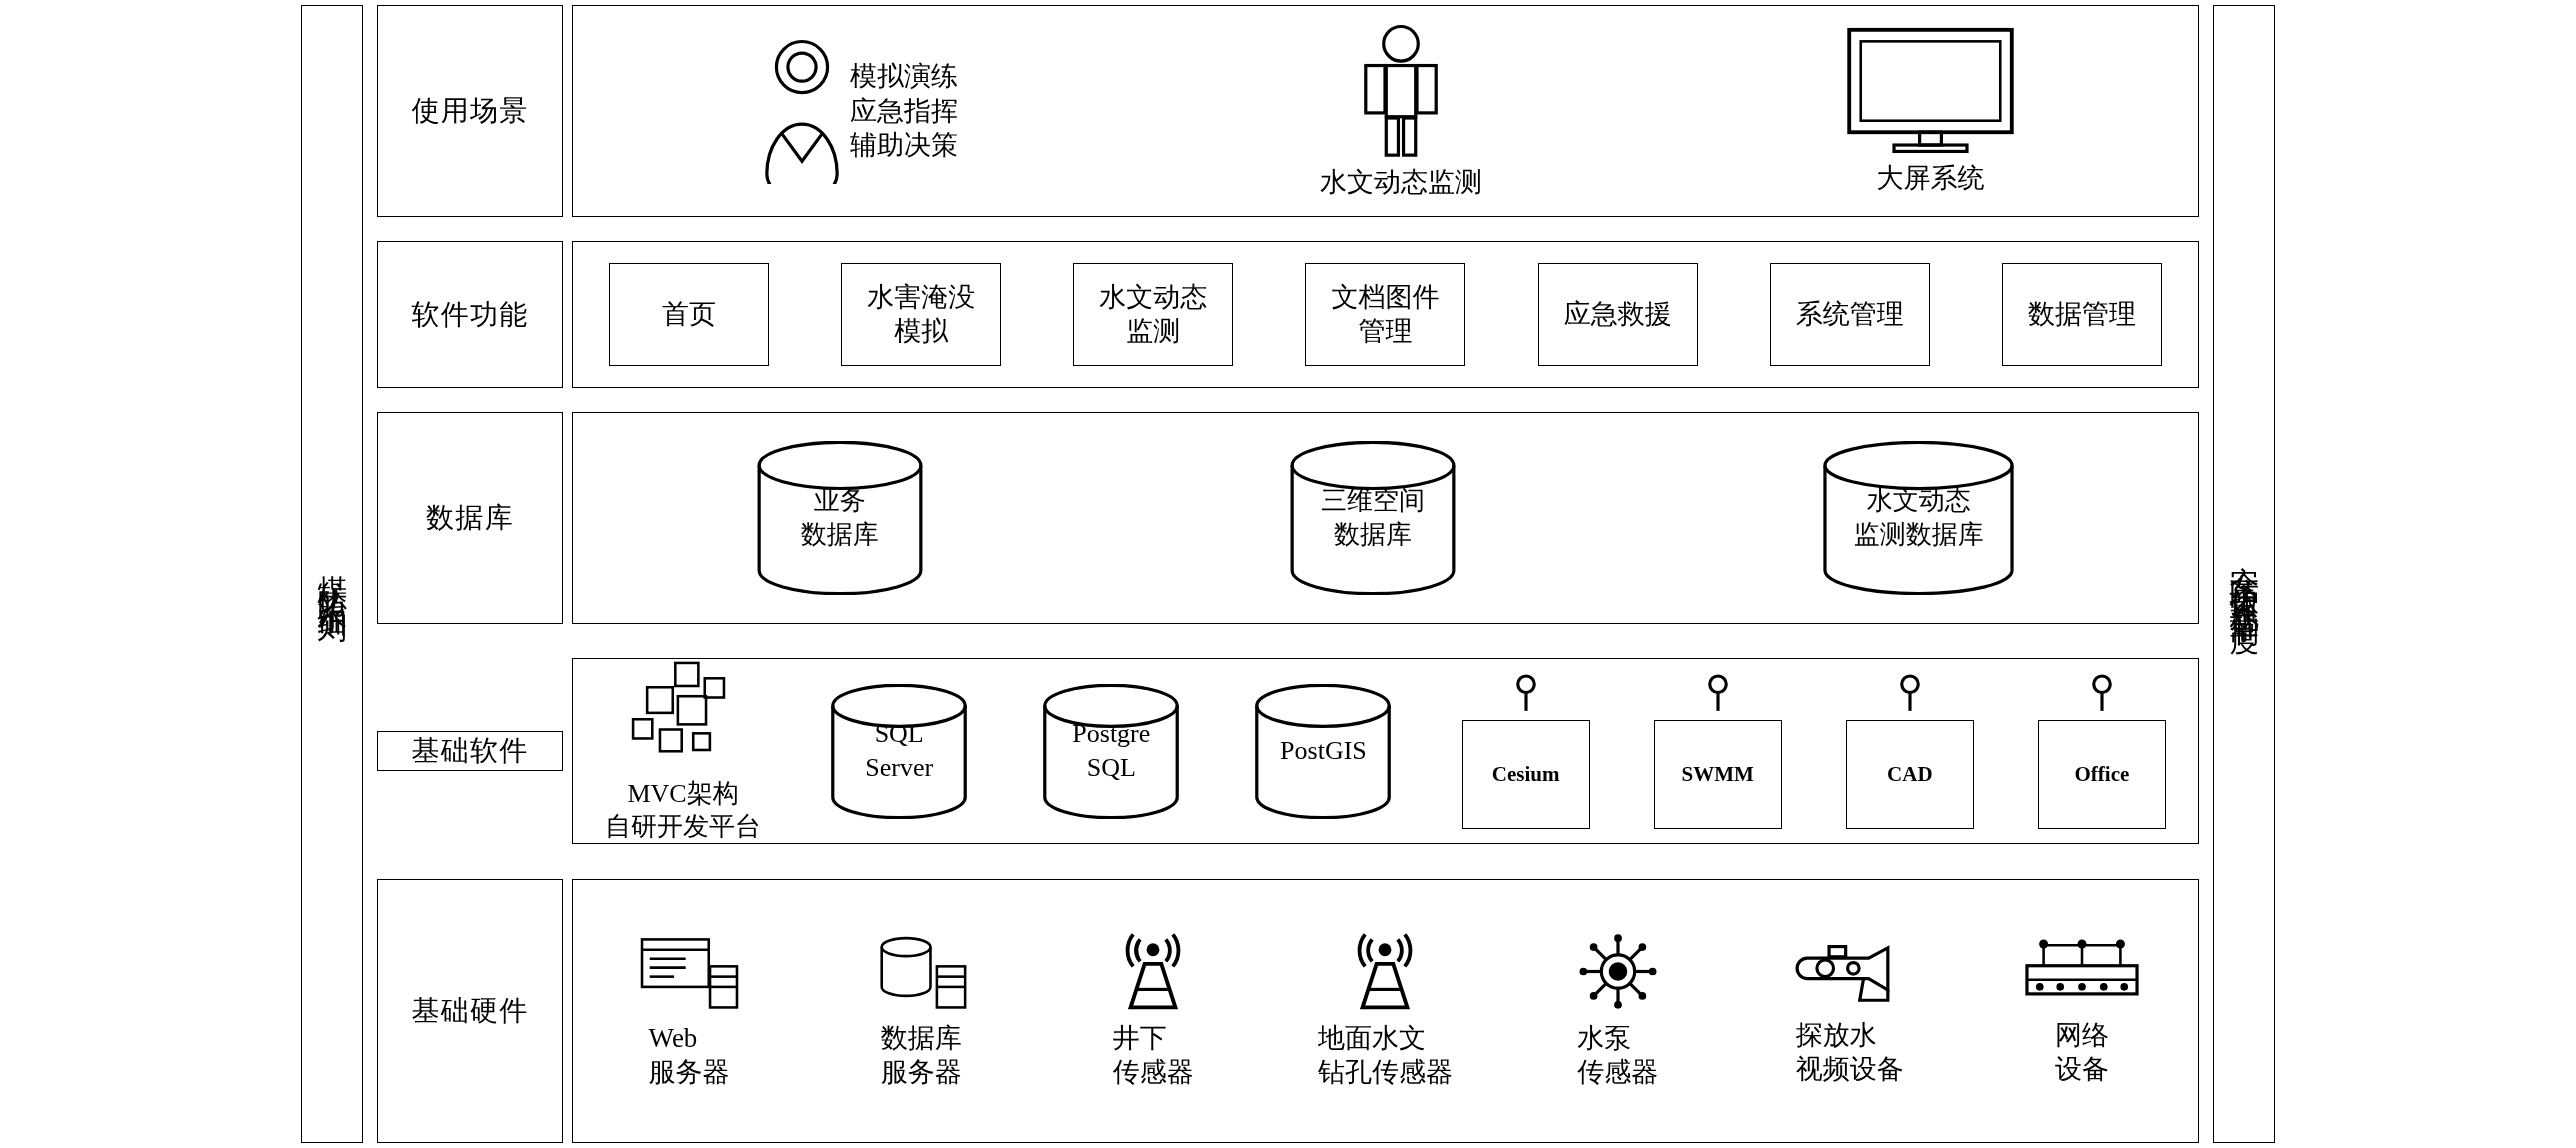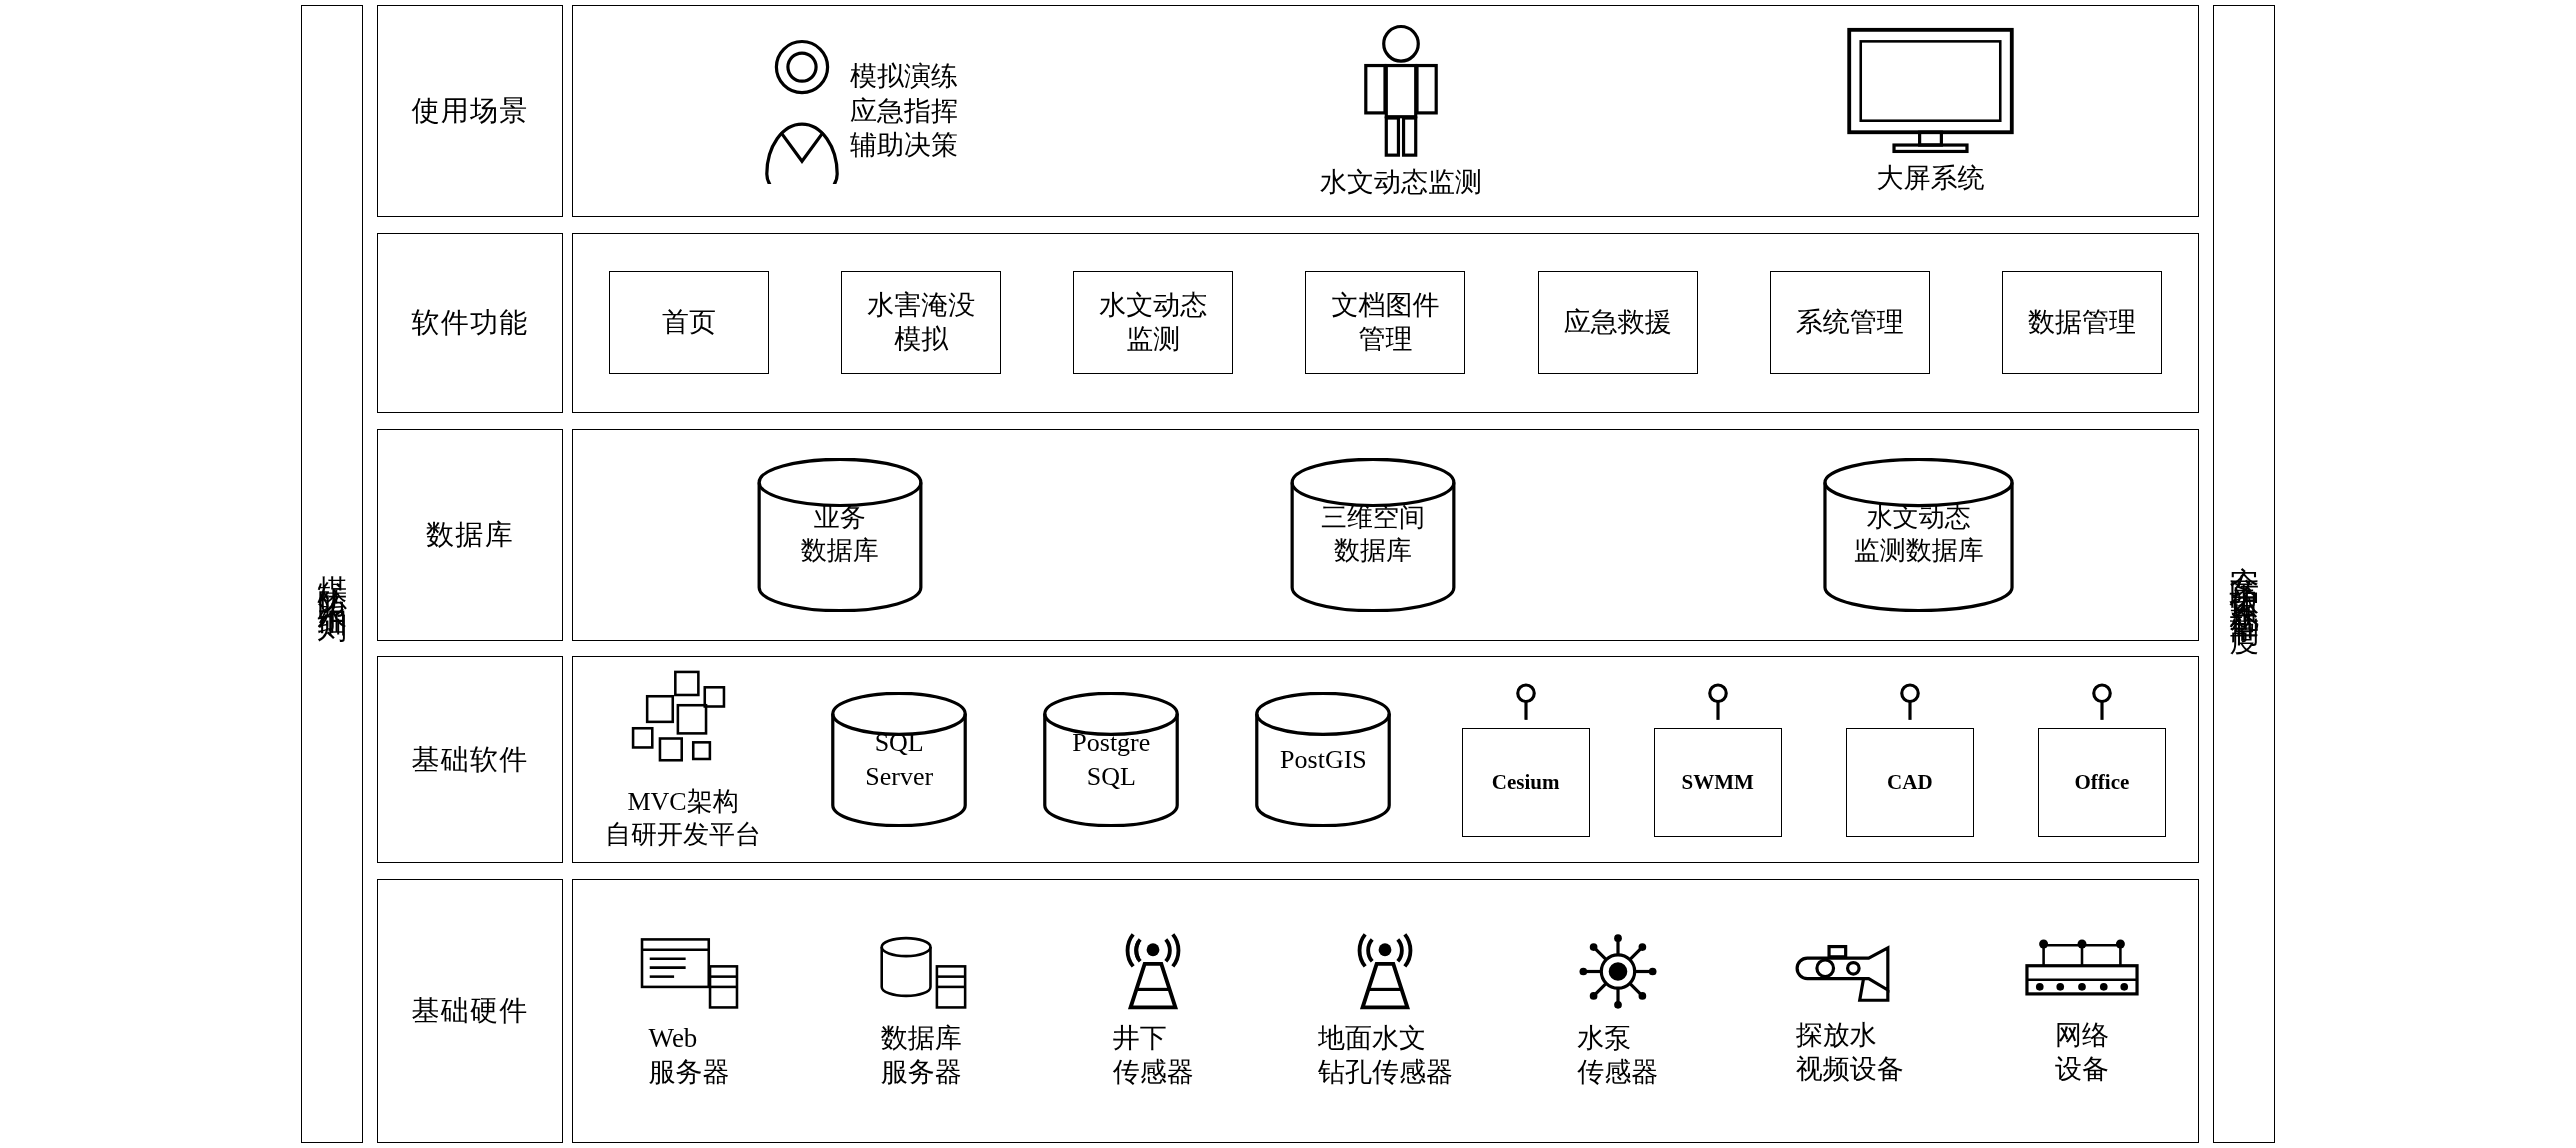--- a/index.html
+++ b/index.html
@@ -84,23 +84,23 @@
     box-sizing: border-box;
     display: flex;
     flex-direction: row;
     align-items: center;
     justify-content: space-around;
     position: relative;
   }
 
   
   .row-scenarios { height: 212px; }
-  .row-functions { height: 180px; }
+  .row-functions { height: 147px; }
   .row-database  { height: 212px; }
-  .row-software  { height: 207px; }
+  .row-software  { height: 207px; align-items: center; }
   .row-hardware  { height: 264px; }
 
   
   .scenario-item {
     display: flex;
     flex-direction: column;
     align-items: center;
     justify-content: center;
     gap: 5.1px;
   }

